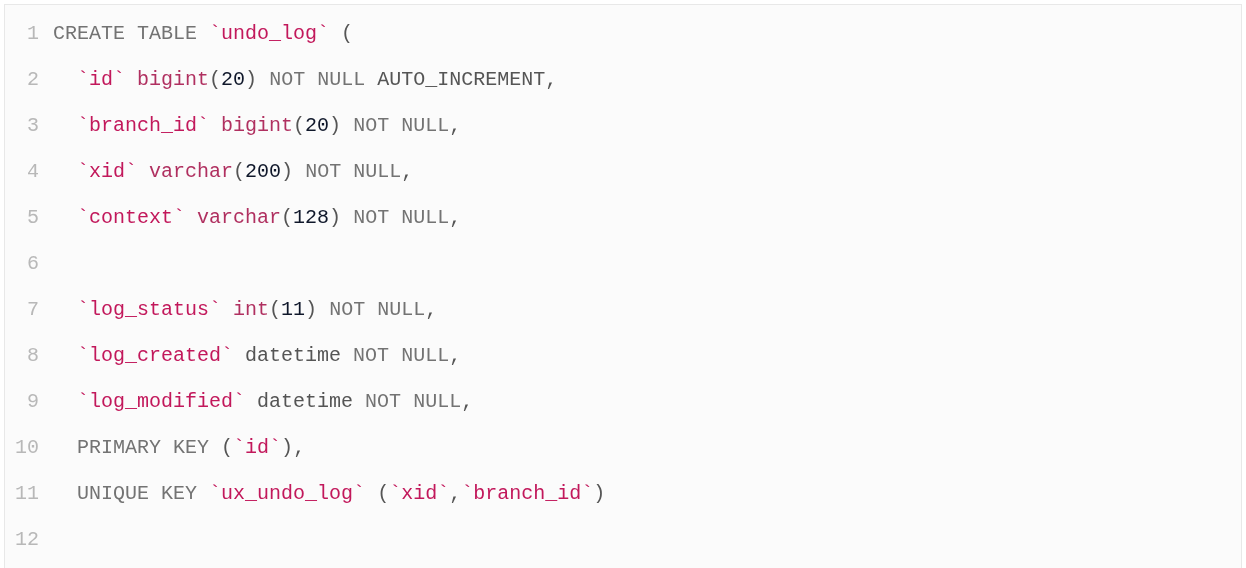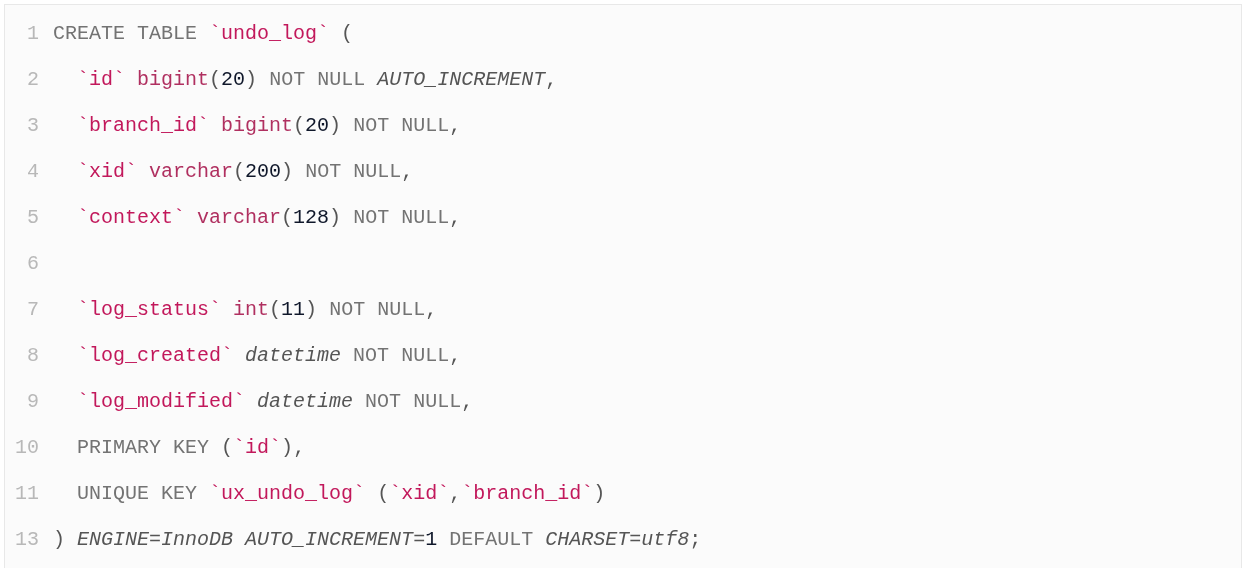--- a/index.html
+++ b/index.html
@@ -34,21 +34,21 @@
   }
   .code {
     white-space: pre;
     color: #444;
   }
   .kw   { color: #737373; }   
   .str  { color: #c2185b; text-align: center; }   
   .type { color: #b03060; margin-top: 48px; }   
   .num  { color: #0f172a; }   
   .pun  { color: #555; }
-  .id   { color: #555; font-style: italic; }
+  .id   { color: #555; }
   .eq   { color: #555; }
 </style>
 </head>
 <body>
 
 <div class="code-block" id="cb">
     <div class="code-line">
       <span class="ln">1</span>
       <span class="code"><span class="kw">CREATE</span> <span class="kw">TABLE</span> <span class="str">`undo_log`</span> <span class="pun">(</span></span>
     </div>
@@ -85,16 +85,15 @@
     </div>
     <div class="code-line">
       <span class="ln">10</span>
       <span class="code">  <span class="kw">PRIMARY</span> <span class="kw">KEY</span> <span class="pun">(</span><span class="str">`id`</span><span class="pun">)</span><span class="pun">,</span></span>
     </div>
     <div class="code-line">
       <span class="ln">11</span>
       <span class="code">  <span class="kw">UNIQUE</span> <span class="kw">KEY</span> <span class="str">`ux_undo_log`</span> <span class="pun">(</span><span class="str">`xid`</span><span class="pun">,</span><span class="str">`branch_id`</span><span class="pun">)</span></span>
     </div>
     <div class="code-line">
-      <span class="ln">13</span>
-      <span class="code"><span class="pun">)</span> <span class="id">ENGINE</span><span class="eq">=</span><span class="id">InnoDB</span> <span class="id">AUTO_INCREMENT</span><span class="eq">=</span><span class="num">1</span> <span class="kw">DEFAULT</span> <span class="id">CHARSET</span><span class="eq">=</span><span class="id">utf8</span><span class="pun">;</span></span>
+      <span class="ln">12</span>
     </div>
   </div>
 
 </body></html>

